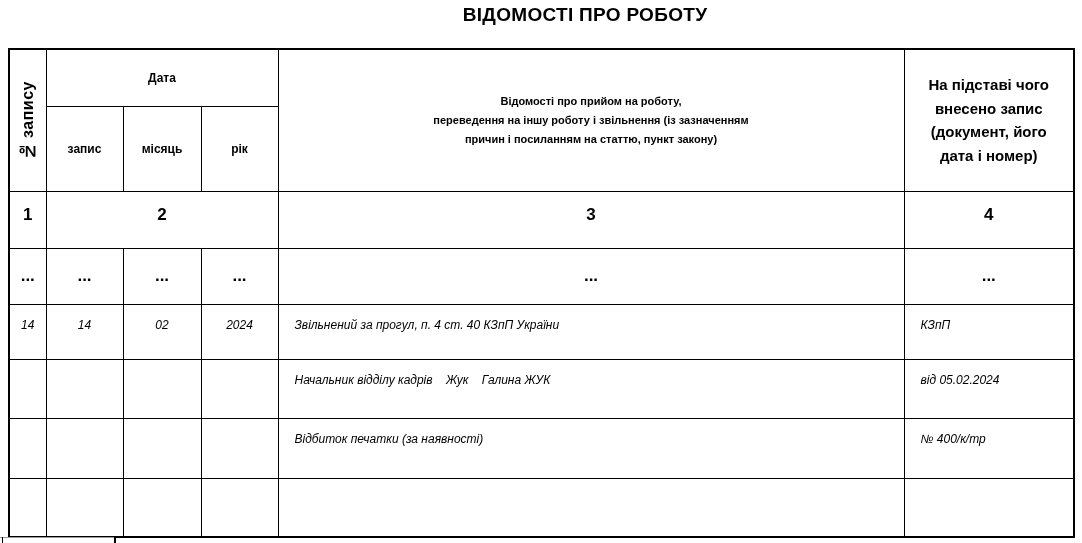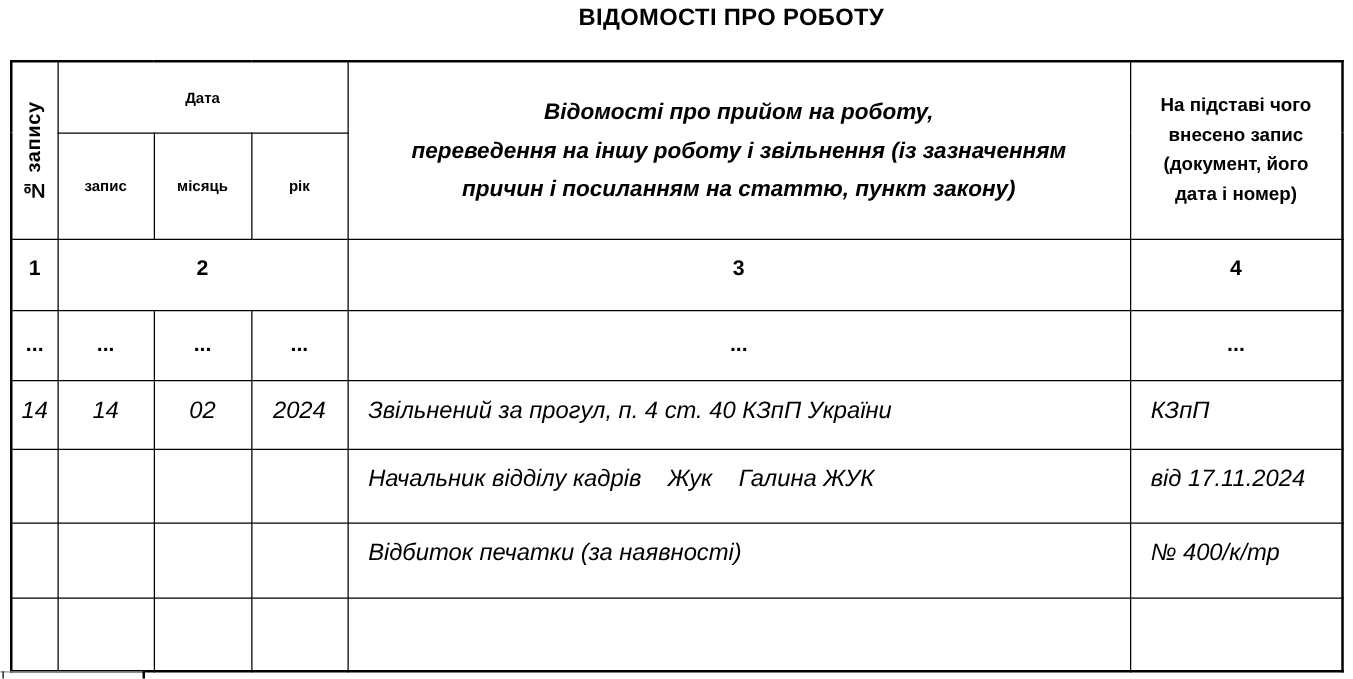--- a/index.html
+++ b/index.html
@@ -36,24 +36,23 @@
     overflow: hidden;
   }
   
   td.hdr {
     font-weight: bold;
     font-size: 12px;
     text-align: center;
     vertical-align: middle;
   }
   td.hdr-details {
-    font-size: 18px;
+    font-size: 11px;
     line-height: 1.72;
     white-space: pre-line;
-    font-style: italic;
   }
   td.hdr-basis {
     font-size: 15px;
     line-height: 1.58;
     white-space: pre-line;
     padding: 0 6px;
   }
   .vert-label {
     writing-mode: vertical-rl;
     transform: rotate(180deg);
@@ -80,21 +79,21 @@
     padding-top: 13px;
   }
   tr.row-dots td {
     font-weight: bold;
     font-size: 17px;
     text-align: center;
     vertical-align: middle;
   }
   tr.data-row td {
     font-style: italic;
-    font-size: 19px;
+    font-size: 12px;
     text-align: center;
     vertical-align: top;
     padding-top: 13px;
   }
   tr.data-row td.cell-details,
   tr.data-row td.cell-basis {
     text-align: left;
     padding-left: 16px;
     padding-right: 6px;
     white-space: pre-wrap;
@@ -159,21 +158,21 @@
       <td class="cell-year">2024</td>
       <td class="cell-details">Звільнений за прогул, п. 4 ст. 40 КЗпП України</td>
       <td class="cell-basis">КЗпП</td>
     </tr>
     <tr class="data-row row-d2">
       <td class="cell-no"></td>
       <td class="cell-day"></td>
       <td class="cell-month"></td>
       <td class="cell-year"></td>
       <td class="cell-details">Начальник відділу кадрів    Жук    Галина ЖУК</td>
-      <td class="cell-basis">від 17.11.2024</td>
+      <td class="cell-basis">від 05.02.2024</td>
     </tr>
     <tr class="data-row row-d3">
       <td class="cell-no"></td>
       <td class="cell-day"></td>
       <td class="cell-month"></td>
       <td class="cell-year"></td>
       <td class="cell-details">Відбиток печатки (за наявності)</td>
       <td class="cell-basis">№ 400/к/тр</td>
     </tr>
     <tr class="data-row row-d4">

